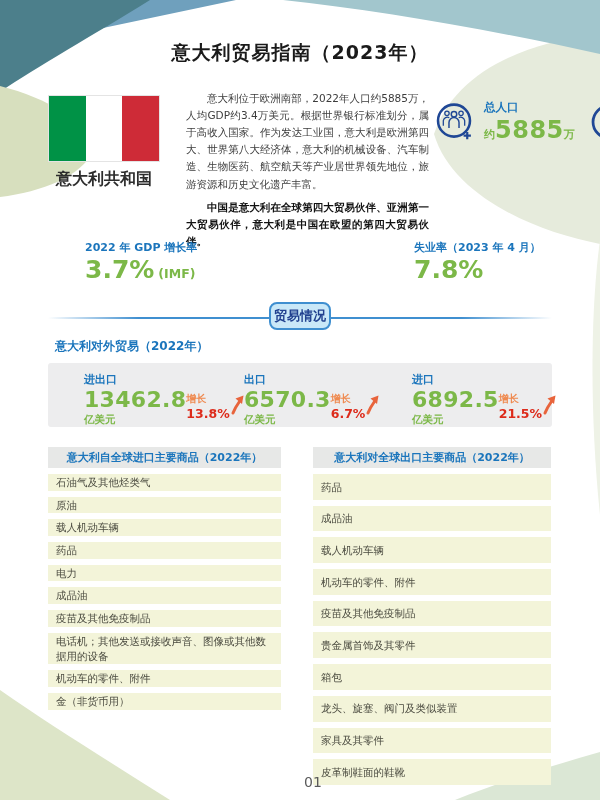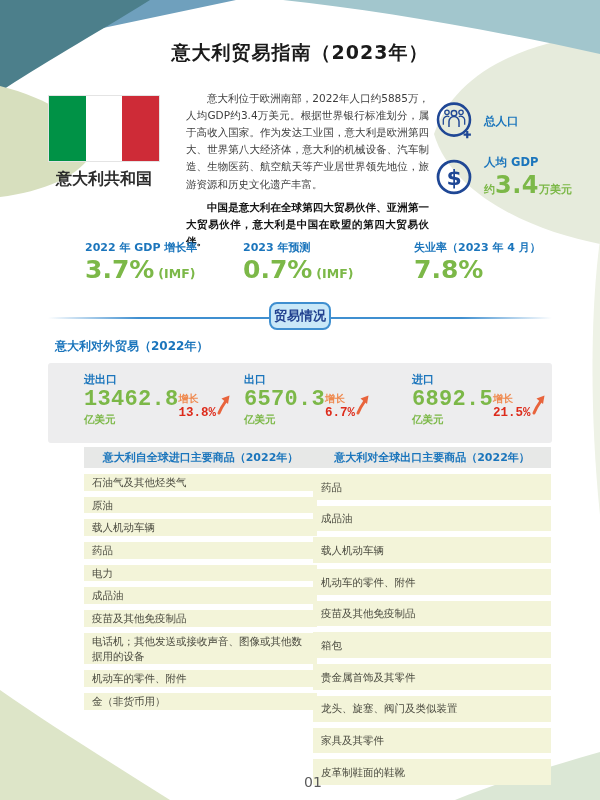--- a/index.html
+++ b/index.html
@@ -13,55 +13,55 @@
 
   .flag-block{left:48px;top:95px;width:112px;z-index:2;}
   .flag{display:flex;width:112px;height:67px;border:1px solid #e4e4e4;box-sizing:border-box;}
   .flag>div{flex:1;}
   .flag-caption{margin-top:7px;text-align:center;font-size:16px;color:#2d2d2d;font-weight:600;}
 
   .intro{left:186px;top:90px;width:243px;z-index:2;}
   .intro p{margin:0;font-size:10.5px;line-height:1.63;color:#3c3c3c;text-align:justify;text-indent:2em;}
   .intro p.strong{margin-top:6px;font-weight:bold;color:#121212;}
 
-  .key-stats{left:433px;top:100px;width:160px;display:flex;flex-direction:column;gap:13px;z-index:2;}
+  .key-stats{left:433px;top:100px;width:160px;display:flex;flex-direction:row;gap:13px;z-index:2;}
   .key-stat{display:flex;align-items:center;gap:9px;}
   .key-stat .icon{width:42px;height:42px;flex:none;}
   .ks-label{font-size:11.5px;font-weight:bold;color:#1b75bc;}
   .ks-line{color:#7cb848;font-weight:bold;white-space:nowrap;margin-top:1px;}
   .ks-prefix,.ks-unit{font-size:11px;}
   .ks-value{font-size:24px;letter-spacing:.5px;}
 
   .econ{top:240px;z-index:2;}
   .econ-label{font-size:11px;font-weight:bold;color:#1b75bc;margin-bottom:1px;white-space:nowrap;}
   .econ-value{font-size:25px;font-weight:bold;color:#7cb848;line-height:1.15;}
   .econ-suffix{font-size:12.5px;font-weight:bold;color:#7cb848;margin-left:4px;}
 
   .section-line{top:317px;left:48px;width:504px;height:2px;z-index:1;
      background:linear-gradient(90deg,rgba(63,143,208,0) 0%,#3f8fd0 18%,#3f8fd0 82%,rgba(63,143,208,0) 100%);}
   .section-pill{top:302px;left:50%;transform:translateX(-50%);background:#c9e8f8;border:2px solid #3f8fd0;
      border-radius:8px;padding:3px 3px;font-size:13px;font-weight:bold;color:#21418f;z-index:2;white-space:nowrap;}
 
   .trade-heading{left:55px;top:338px;font-size:12px;font-weight:bold;color:#1b75bc;
      border-bottom:3px solid #cbcbcb;padding-bottom:14px;z-index:2;}
 
-  .trade-box{left:48px;top:363px;width:504px;height:80px;background:#ededee;border-radius:3px;z-index:2;font-family:Liberation Mono, monospace;}
+  .trade-box{left:48px;top:363px;width:504px;height:64px;background:#ededee;border-radius:3px;z-index:2;}
   .trade-item{position:absolute;top:9px;}
   .trade-item.t0{left:36px;} .trade-item.t1{left:196px;} .trade-item.t2{left:364px;}
   .ti-label{font-size:11px;font-weight:bold;color:#1b75bc;}
   .ti-main{display:flex;align-items:flex-start;gap:0;margin-top:2px;}
   .ti-value{font-size:22px;font-weight:bold;color:#7cb848;line-height:1;letter-spacing:.3px;}
   .ti-unit{font-size:10.5px;font-weight:bold;color:#7cb848;margin-top:2px;}
   .ti-growth-col{margin-top:3px;}
   .ti-growth-label{font-size:10px;font-weight:bold;color:#ef8a50;}
   .ti-growth{font-size:12.5px;font-weight:bold;color:#dd2b1b;white-space:nowrap;}
   .ti-arrow{margin-top:5px;}
 
   .g-table{z-index:2;}
-  .table-imports{left:48px;top:447px;width:233px;margin-left:36px;}
+  .table-imports{left:48px;top:447px;width:233px;}
   .table-exports{left:313px;top:447px;width:238px;}
   .t-header{height:21px;line-height:21px;background:#e7e8e7;text-align:center;font-size:11px;
             font-weight:bold;color:#1b75bc;white-space:nowrap;}
   .t-row{margin-top:6px;background:#f3f4d9;padding:1px 8px;font-size:10.5px;line-height:1.4;color:#4b4b40;}
   .table-exports .t-row{padding:5.5px 8px;}
 
   .page-number{bottom:10px;left:13px;width:600px;text-align:center;font-size:14px;color:#5a5a5a;z-index:2;}
 </style>
 </head>
 <body>
@@ -106,43 +106,40 @@
           <path d="M17.5 29.5 v-6 a5.5 5.5 0 0 1 11 0 V29.5" fill="none" stroke="#1f4795" stroke-width="1.6"></path>
           <circle cx="15.3" cy="13.5" r="2.4" fill="none" stroke="#1f4795" stroke-width="1.4"></circle>
           <path d="M11.3 27 v-5.5 a4.5 4.5 0 0 1 6.5 -3.2" fill="none" stroke="#1f4795" stroke-width="1.4"></path>
           <circle cx="30.7" cy="13.5" r="2.4" fill="none" stroke="#1f4795" stroke-width="1.4"></circle>
           <path d="M34.7 27 v-5.5 a4.5 4.5 0 0 0 -6.5 -3.2" fill="none" stroke="#1f4795" stroke-width="1.4"></path>
           <path d="M33.5 38 h8 M37.5 34 v8" stroke="#1f4795" stroke-width="2.4"></path>
         </svg>
       </span>
       <div>
         <div class="ks-label">总人口</div>
+        <div class="ks-line"><span class="ks-prefix">约</span><span class="ks-value">5885</span><span class="ks-unit">万</span></div>
       </div>
     </div>
     <div class="key-stat">
       <span class="icon">
         <svg viewBox="0 0 46 46" width="42" height="42">
           <circle cx="23" cy="23" r="17.5" fill="none" stroke="#1f4795" stroke-width="3"></circle>
           <text x="23" y="31.5" text-anchor="middle" font-size="24" font-weight="bold" fill="#1f4795" font-family="DejaVu Sans, sans-serif">$</text>
         </svg>
       </span>
       <div>
         <div class="ks-label">人均 GDP</div>
         <div class="ks-line"><span class="ks-prefix">约</span><span class="ks-value">3.4</span><span class="ks-unit">万美元</span></div>
       </div>
     </div>
   </div>
 
   <div class="abs econ" style="left:85px;">
     <div class="econ-label">2022 年 GDP 增长率</div>
     <span class="econ-value">3.7%</span><span class="econ-suffix">(IMF)</span>
-  </div>
-  <div class="abs econ" style="left:243px;">
-    <div class="econ-label">2023 年预测</div>
-    <span class="econ-value">0.7%</span><span class="econ-suffix">(IMF)</span>
   </div>
   <div class="abs econ" style="left:398px;margin-left:16px;">
     <div class="econ-label">失业率（2023 年 4 月）</div>
     <span class="econ-value">7.8%</span><span class="econ-suffix"></span>
   </div>
 
   <div class="abs section-line"></div>
   <div class="abs section-pill">贸易情况</div>
 
   <div class="abs trade-heading">意大利对外贸易（2022年）</div>
@@ -221,22 +218,22 @@
     <div class="t-row">金（非货币用）</div>
   </div>
 
   <div class="abs g-table table-exports">
     <div class="t-header">意大利对全球出口主要商品（2022年）</div>
     <div class="t-row">药品</div>
     <div class="t-row">成品油</div>
     <div class="t-row">载人机动车辆</div>
     <div class="t-row">机动车的零件、附件</div>
     <div class="t-row">疫苗及其他免疫制品</div>
+    <div class="t-row">贵金属首饰及其零件</div>
     <div class="t-row">箱包</div>
-    <div class="t-row">贵金属首饰及其零件</div>
     <div class="t-row">龙头、旋塞、阀门及类似装置</div>
     <div class="t-row">家具及其零件</div>
     <div class="t-row">皮革制鞋面的鞋靴</div>
   </div>
 
   <div class="abs page-number">01</div>
 
 </div>
 
 </body></html>

